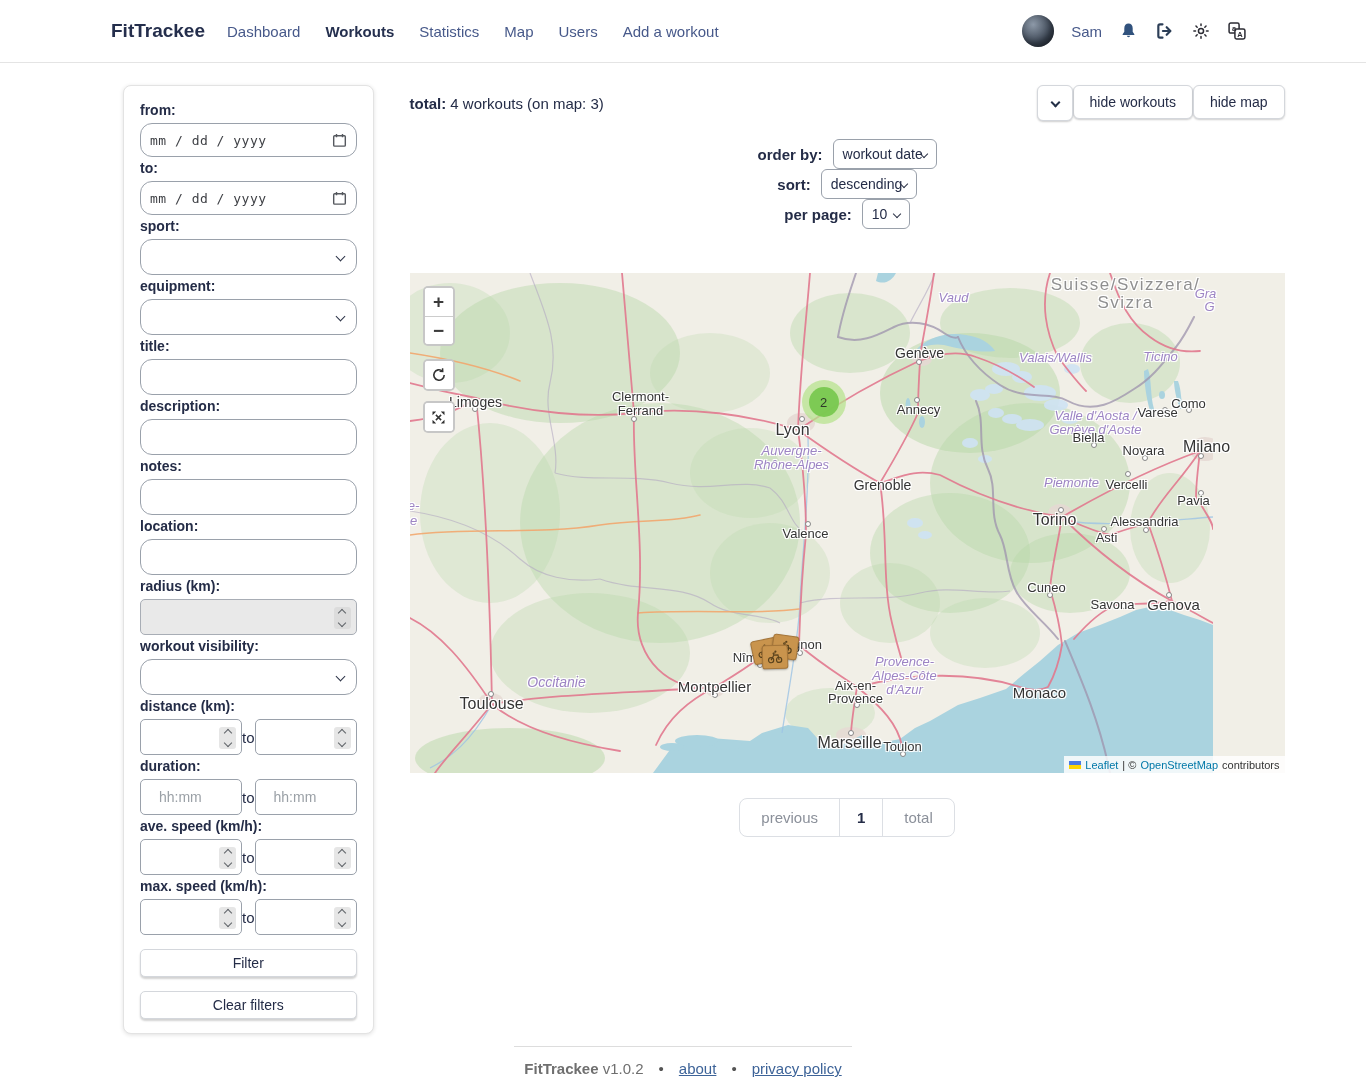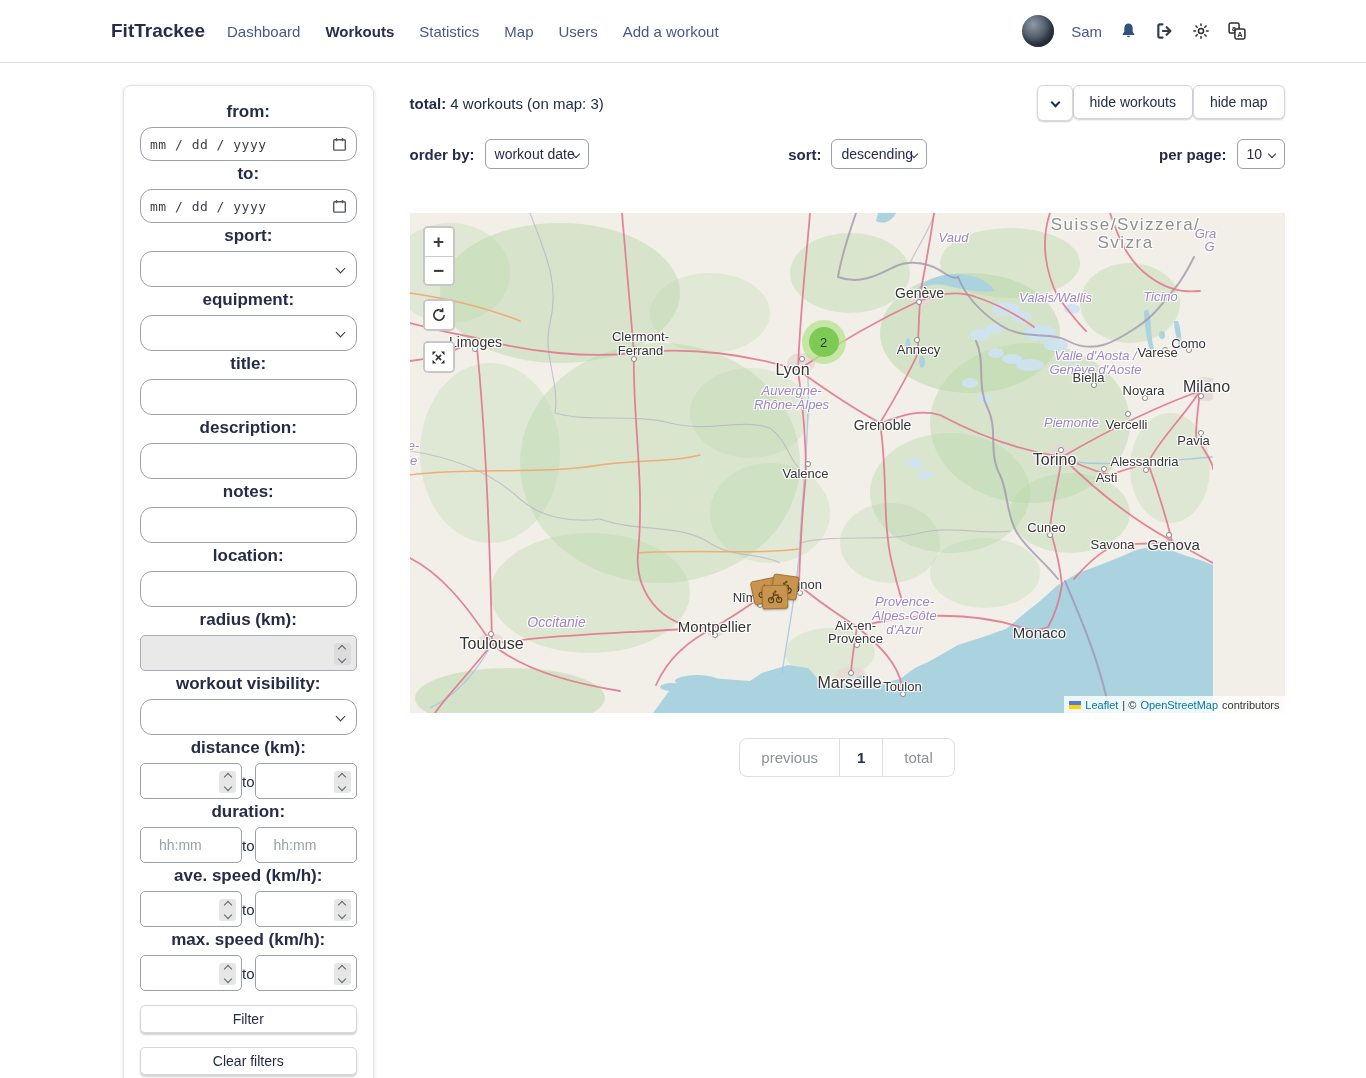--- a/index.html
+++ b/index.html
@@ -14,21 +14,21 @@
   .nav-right { margin-left:auto; display:flex; align-items:center; gap:17px; }
   .avatar { width:32px; height:32px; border-radius:50%; background:radial-gradient(circle at 35% 30%, #8d99a8, #3c4654 60%, #232a35); box-shadow:inset -3px -4px 6px rgba(0,0,0,.35); }
   .username { font-size:15px; color:#47598a; }
   .nav-ic { display:flex; align-items:center; cursor:pointer; }
 
   
   .content { display:flex; gap:22px; padding:22px 126px 0 123px; align-items:flex-start; min-height:947px; }
 
   
   .filters-panel { width:265px; border:1px solid #e3e3e3; border-radius:8px; box-shadow:0 1px 4px rgba(0,0,0,.12); padding:13px 16px 6px; background:#fff; }
-  .f-label { display:block; font-weight:700; font-size:17px; color:#242c47; margin:3px 0 5px;text-align:center; }
+  .f-label { display:block; font-weight:700; font-size:14px; color:#242c47; margin:3px 0 5px; }
   .ctl { border:1px solid #9aa1ab; border-radius:12px; background:#fff; width:100%; position:relative; }
   .date-input { height:34px; display:flex; align-items:center; justify-content:space-between; padding:0 9px; margin-bottom:2px; }
   .date-text { font-family:"DejaVu Sans Mono",monospace; font-size:13px; color:#3f4146; letter-spacing:.5px; }
   .sel { height:36px; margin-bottom:2px; cursor:pointer; }
   .sel .sel-val { line-height:34px; padding-left:10px; font-size:14px; color:#242c47; }
   .chev { position:absolute; right:12px; top:13px; width:7px; height:7px; border-right:1.8px solid #2c3347; border-bottom:1.8px solid #2c3347; transform:rotate(45deg); }
   .text-input { height:36px; margin-bottom:2px; }
   .num { width:102px; height:36px; position:relative; border:1px solid #9aa1ab; border-radius:5px; background:#fff; }
   .num.disabled { width:100%; background:#e9e9e9; border-color:#a8adb5; }
   .spin { position:absolute; right:5px; top:7px; width:17px; height:22px; background:#e6e6e6; border-radius:3px; display:flex; flex-direction:column; align-items:center; justify-content:center; gap:4px; cursor:pointer; }
@@ -44,21 +44,21 @@
   
   .main { flex:1; padding:0 13px 0 14px; }
   .row1 { display:flex; align-items:center; }
   .total-line { font-size:15px; }
   .total-line b { font-weight:700; }
   .row1-btns { margin-left:auto; display:flex; }
   .tb-btn { background:#fff; border:1px solid #d4d7dc; border-radius:6px; box-shadow:0 1px 2px rgba(0,0,0,.2); color:#242c47; font-size:14px; font-family:inherit; cursor:pointer; }
   .tb-btn.txt { height:34px; padding:0 16px; }
   .tb-btn.sq { width:36px; height:36px; position:relative; }
   .tb-btn.sq .chev { right:13px; top:13px; border-color:#243047; border-width:2.2px; }
-  .row2 { display:flex; align-items:center; margin-top:18px; }
+  .row2 { display:flex; align-items:center; margin-top:18px;flex-direction:column; }
   .grp { display:flex; align-items:center; gap:10px; }
   .grp-label { font-weight:700; font-size:15px; }
   .mini-sel { position:relative; height:30px; border:1px solid #9aa1ab; border-radius:6px; background:#fff; cursor:pointer; }
   .mini-sel .sel-val { line-height:28px; padding-left:9px; font-size:14px; color:#242c47; }
   .mini-sel .chev { right:9px; top:11px; width:6px; height:6px; }
   .sp1 { flex:1.25; } .sp2 { flex:1.45; }
 
   
   .map { position:relative; width:875px; height:500px; margin-top:44px; overflow:hidden; background:#f1efe7; }
   .map svg.tiles { position:absolute; left:0; top:0; }

